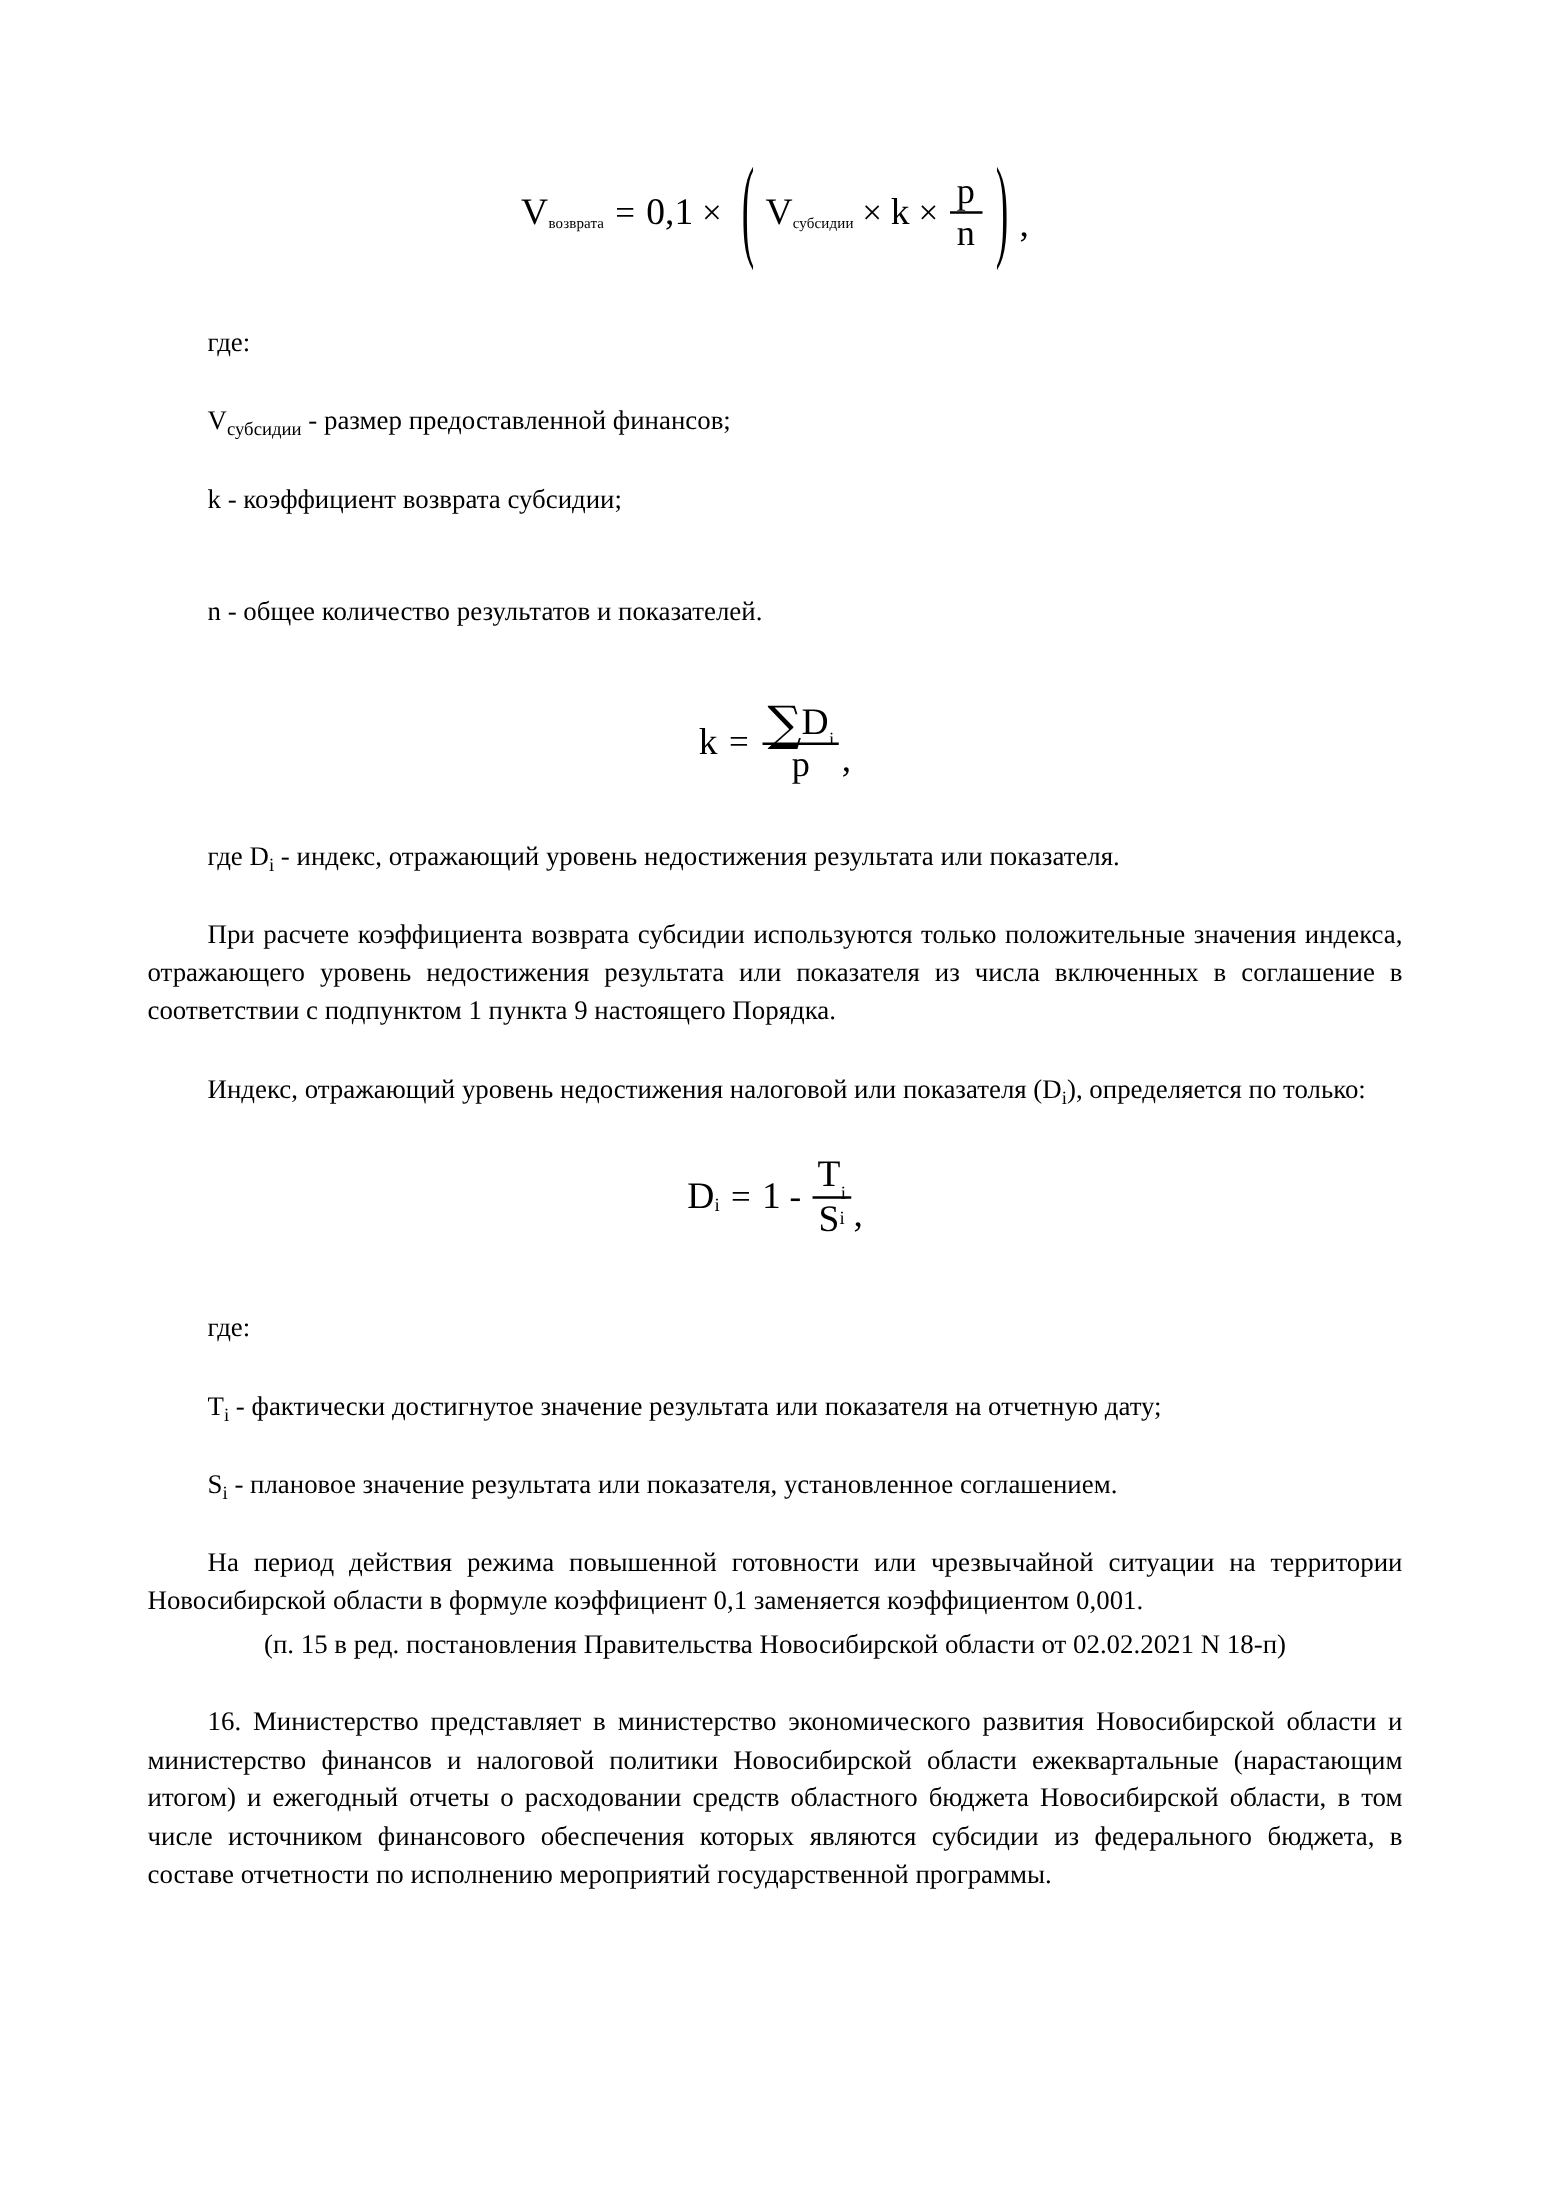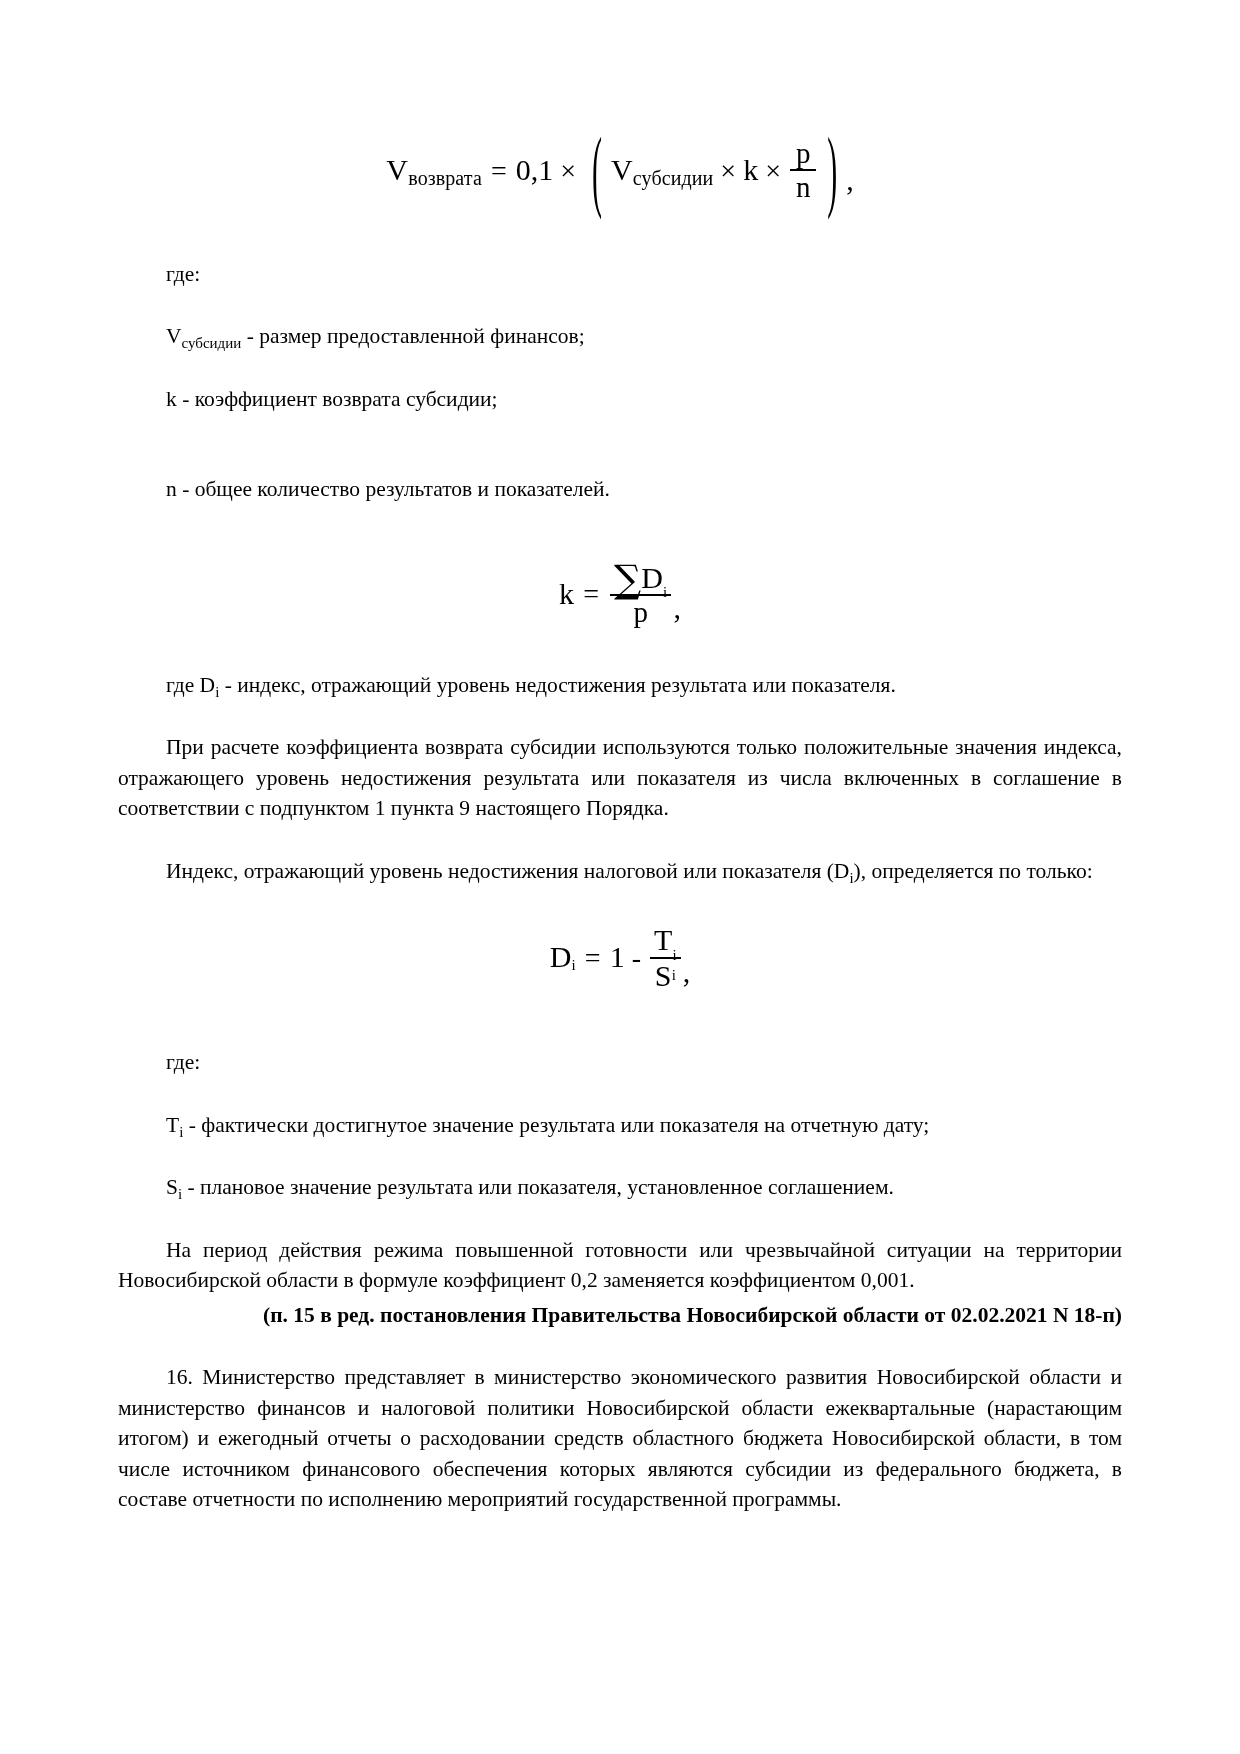--- a/index.html
+++ b/index.html
@@ -27,22 +27,21 @@
     font-size: 21.5px;
     line-height: 1.42;
   }
   p.para {
     margin: 4px 0 0 0;
     text-align: justify;
     text-indent: 48px;
     padding: 0;
   }
   p.para.nojust {
-    text-align: right;
-    font-weight: bold;
+    text-align: center;
   }
   .gap-sm { height: 20px; }
   .gap-md { height: 28px; }
   .gap-lg { height: 38px; }
   .gap-xl { height: 52px; }
 
   
   .formula-block {
     width: 100%;
     display: flex;
@@ -54,21 +53,21 @@
     display: flex;
     align-items: center;
     font-size: 30px;
     white-space: nowrap;
   }
   .f-var {
     font-size: 30px;
     letter-spacing: 0.2px;
   }
   .f-sub {
-    font-size: 20px;
+    font-size: 12px;
     vertical-align: sub;
     position: relative;
     top: 8px;
     letter-spacing: 0.1px;
   }
   .f-sub.tiny {
     font-size: 15px;
     top: 8px;
   }
   .f-op {
@@ -249,21 +248,21 @@
     <div class="gap-md"></div>
 
     <p class="para"><span>T</span><span class="inline-sub">i</span><span> - фактически достигнутое значение результата или показателя на отчетную дату;</span></p>
 
     <div class="gap-md"></div>
 
     <p class="para"><span>S</span><span class="inline-sub">i</span><span> - плановое значение результата или показателя, установленное соглашением.</span></p>
 
     <div class="gap-md"></div>
 
-    <p class="para">На период действия режима повышенной готовности или чрезвычайной ситуации на территории Новосибирской области в формуле коэффициент 0,2 заменяется коэффициентом 0,001.</p>
+    <p class="para">На период действия режима повышенной готовности или чрезвычайной ситуации на территории Новосибирской области в формуле коэффициент 0,1 заменяется коэффициентом 0,001.</p>
     <p class="para nojust" style="text-indent:0">(п. 15 в ред. постановления Правительства Новосибирской области от 02.02.2021 N 18-п)</p>
 
     <div class="gap-md"></div>
 
     <p class="para">16. Министерство представляет в министерство экономического развития Новосибирской области и министерство финансов и налоговой политики Новосибирской области ежеквартальные (нарастающим итогом) и ежегодный отчеты о расходовании средств областного бюджета Новосибирской области, в том числе источником финансового обеспечения которых являются субсидии из федерального бюджета, в составе отчетности по исполнению мероприятий государственной программы.</p>
 
   </div>
 </div>
 
 </body></html>

